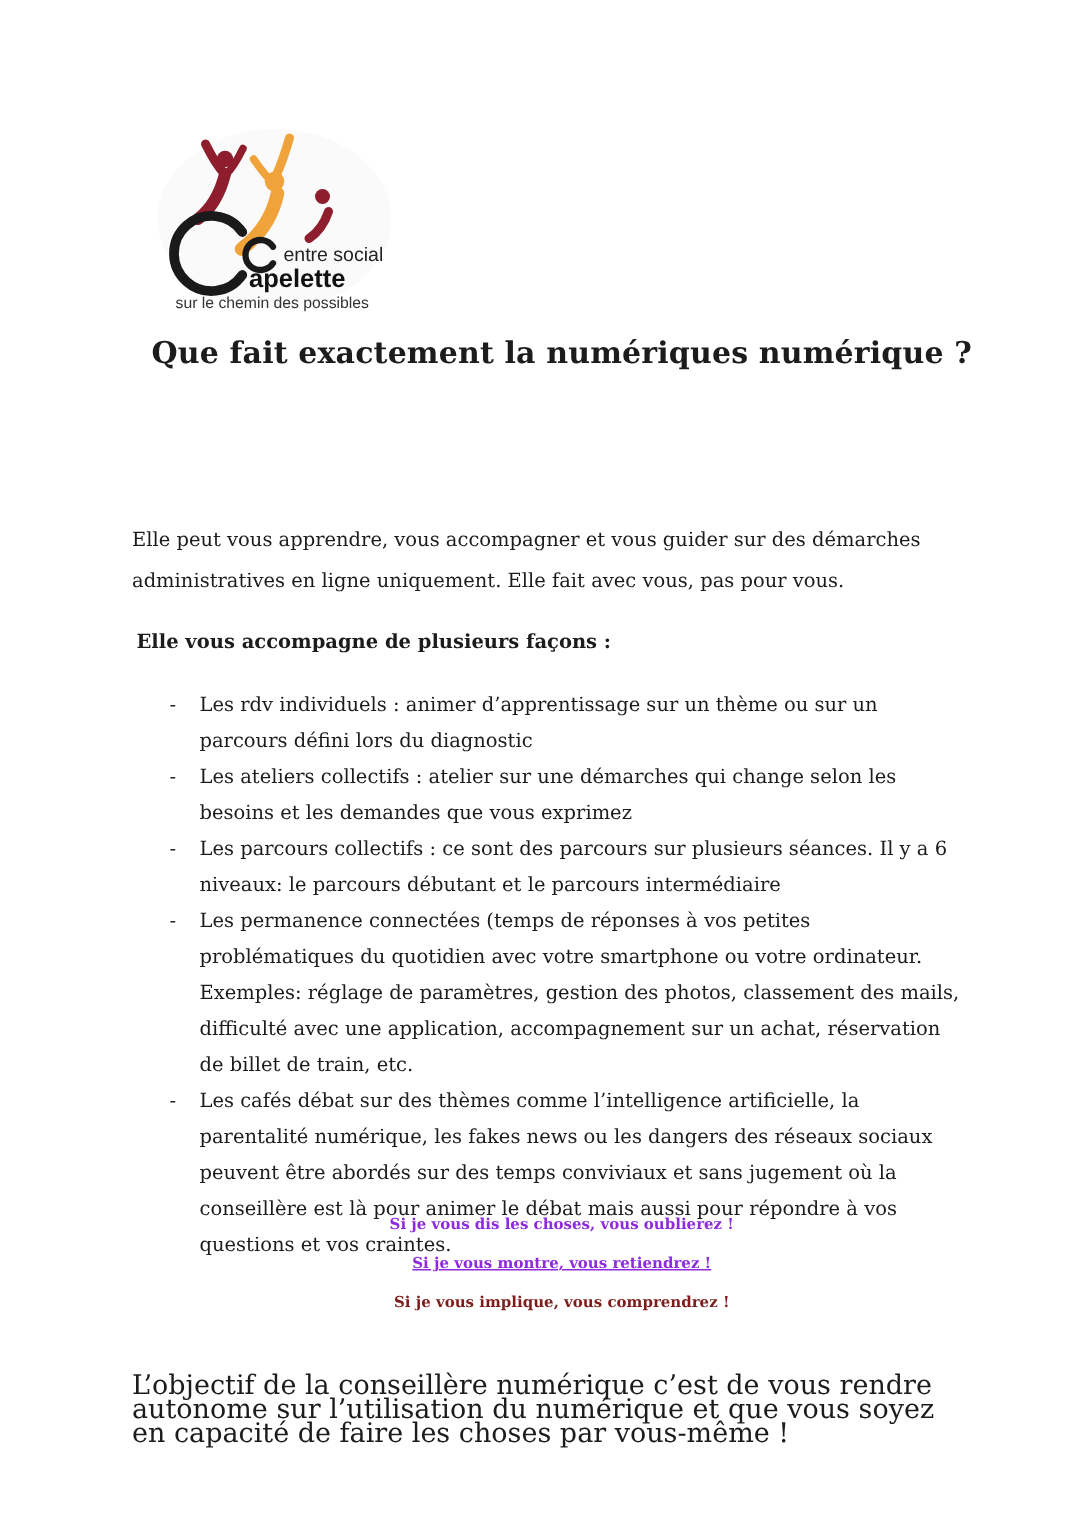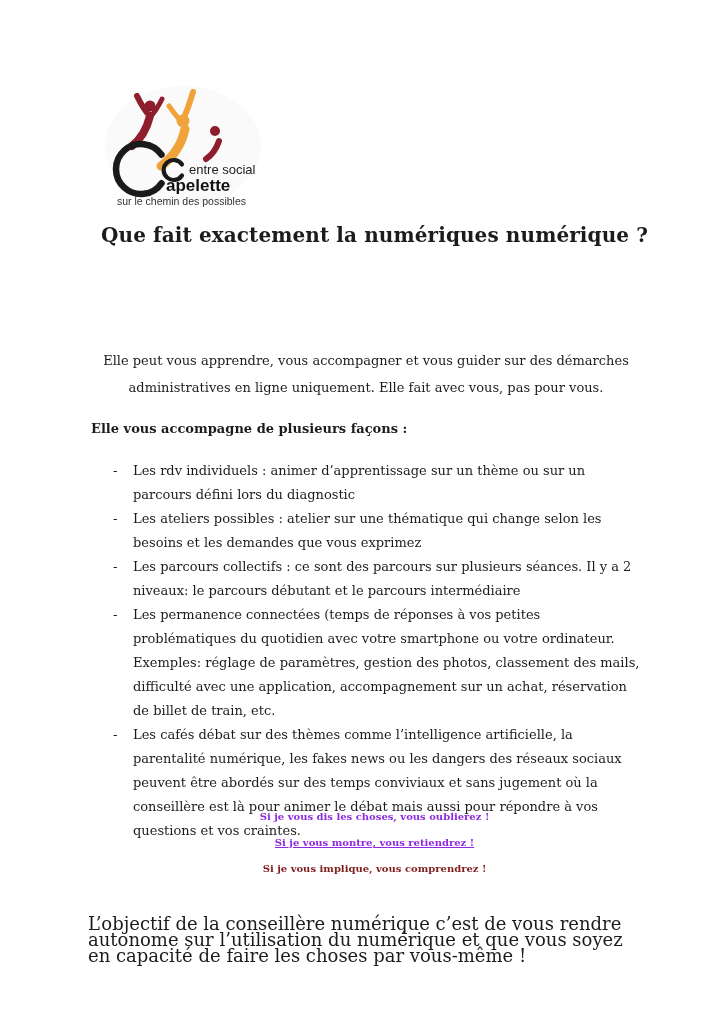--- a/index.html
+++ b/index.html
@@ -114,35 +114,35 @@
       <path d="M79 80.5 A10 10 0 1 0 79 91.5" fill="none" stroke="#1a1a1a" stroke-width="4.2" stroke-linecap="round"></path>
 
       <text x="86" y="90" class="logo-text-small">entre social</text>
       <text x="63" y="107" class="logo-text-bold">apelette</text>
       <text x="14" y="121" class="logo-text-tag">sur le chemin des possibles</text>
     </svg>
   </div>
 
   <h1 class="doc-title" style="margin:0;">Que fait exactement la numériques numérique ?</h1>
 
-  <p class="para p2" style="margin:0;text-align:center;">Elle peut vous apprendre, vous accompagner et vous guider sur des démarches administratives en ligne uniquement. Elle fait avec vous, pas pour vous.</p>
+  <p class="para p2" style="margin:0;">Elle peut vous apprendre, vous accompagner et vous guider sur des démarches administratives en ligne uniquement. Elle fait avec vous, pas pour vous.</p>
   <p class="para p3" style="margin:0;font-weight:bold;">Elle vous accompagne de plusieurs façons :</p>
 
   <div class="bullet-list">
     <div class="li">
       <span class="marker">-</span>
       <span>Les rdv individuels : animer d’apprentissage sur un thème ou sur un parcours défini lors du diagnostic</span>
     </div>
     <div class="li">
       <span class="marker">-</span>
-      <span>Les ateliers possibles : atelier sur une thématique qui change selon les besoins et les demandes que vous exprimez</span>
+      <span>Les ateliers collectifs : atelier sur une démarches qui change selon les besoins et les demandes que vous exprimez</span>
     </div>
     <div class="li">
       <span class="marker">-</span>
-      <span>Les parcours collectifs : ce sont des parcours sur plusieurs séances. Il y a 2 niveaux: le parcours débutant et le parcours intermédiaire</span>
+      <span>Les parcours collectifs : ce sont des parcours sur plusieurs séances. Il y a 6 niveaux: le parcours débutant et le parcours intermédiaire</span>
     </div>
     <div class="li">
       <span class="marker">-</span>
       <span>Les permanence connectées (temps de réponses à vos petites problématiques du quotidien avec votre smartphone ou votre ordinateur.  Exemples:  réglage de paramètres, gestion des photos,  classement des mails, difficulté avec une application, accompagnement sur un achat, réservation de billet de train, etc.</span>
     </div>
     <div class="li">
       <span class="marker">-</span>
       <span>Les cafés débat sur des thèmes comme l’intelligence artificielle, la parentalité numérique, les fakes news ou les dangers des réseaux sociaux peuvent être abordés sur des temps conviviaux et sans jugement où la conseillère est là pour animer le débat mais aussi pour répondre à vos questions et vos craintes.</span>
     </div>
   </div>

